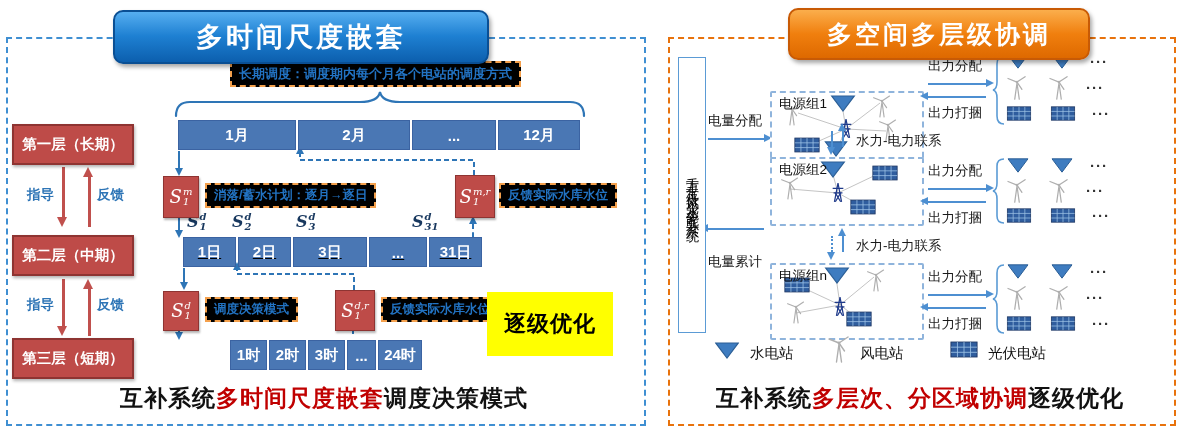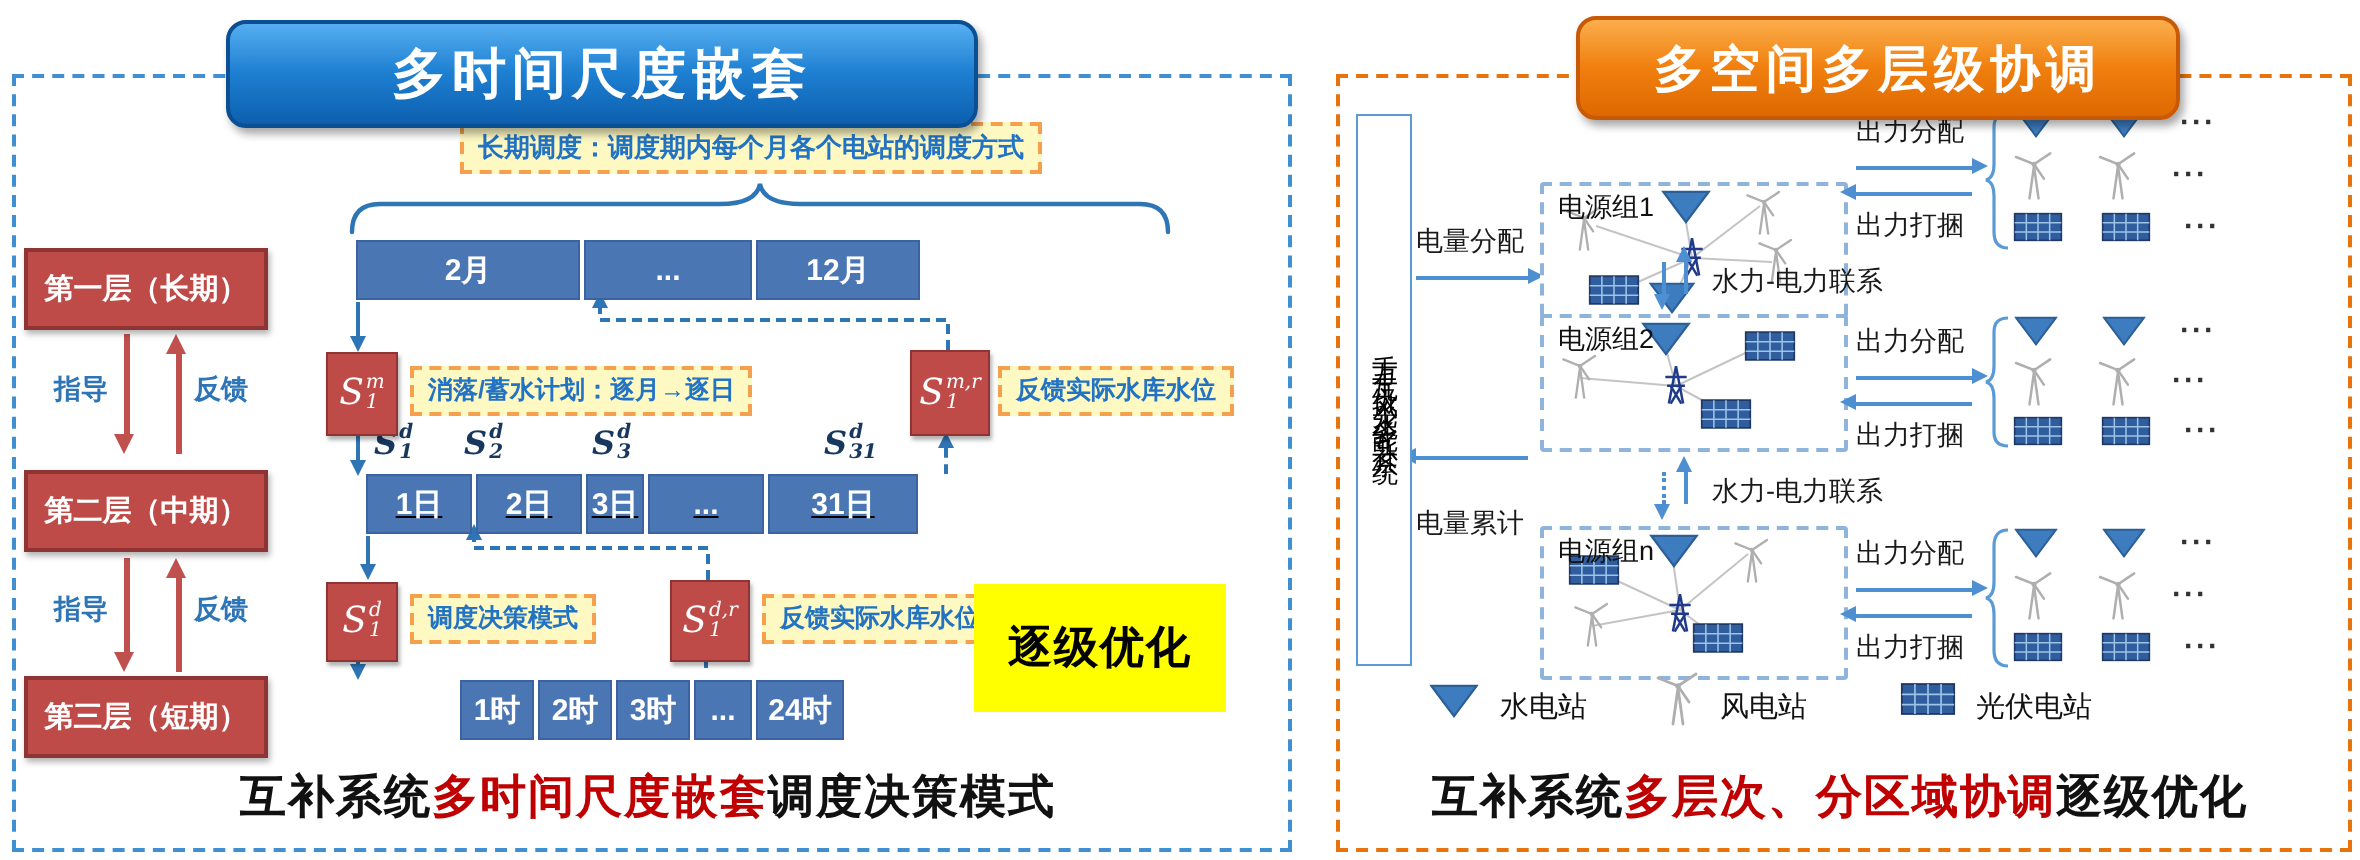--- a/index.html
+++ b/index.html
@@ -27,21 +27,21 @@
   .layerbox{position:absolute;left:12px;width:118px;height:37px;background:#BE4B48;border:2px solid #8E3432;
             color:#fff;font-weight:bold;font-size:14.5px;display:flex;align-items:center;justify-content:center;
             box-shadow:1px 2px 3px rgba(0,0,0,.3);z-index:3;white-space:nowrap;}
 
   
   .bar{position:absolute;display:flex;gap:2px;z-index:3;}
   .bar .seg{background:#4A77B4;border:1px solid #3B63A2;color:#fff;font-weight:bold;font-size:15px;
             display:flex;align-items:center;justify-content:center;box-sizing:border-box;}
 
   
-  .note{position:absolute;background:#fef9c3;border:2px dashed #F4A04C;color:#2273C3;font-weight:bold;
+  .note{position:absolute;background:#000000;border:2px dashed #F4A04C;color:#2273C3;font-weight:bold;
         font-size:12.5px;padding:2px 7px;display:inline-flex;align-items:center;white-space:nowrap;z-index:4;}
 
   
   .sbox{position:absolute;background:#BE4B48;border:1px solid #8E3432;color:#fff;display:flex;
         align-items:center;justify-content:center;box-shadow:1px 2px 2px rgba(0,0,0,.3);z-index:4;}
   .smark{display:inline-flex;align-items:center;}
   .sbase{font-style:italic;font-family:"DejaVu Serif","Liberation Serif",serif;font-size:18px;line-height:18px;}
   .sstack{display:inline-flex;flex-direction:column;justify-content:center;font-size:10px;line-height:10px;
           margin-left:1px;font-style:italic;font-family:"DejaVu Serif",serif;}
   .tick{position:absolute;color:#17375E;z-index:3;}
@@ -141,20 +141,21 @@
 <div class="titlebtn" id="title-left">
     <span>多时间尺度嵌套</span>
   </div>
 
 <div class="note" style="left:230px;top:61px;font-size:13px;">长期调度：调度期内每个月各个电站的调度方式</div>
 <svg class="abs" style="left:174px;top:90px;z-index:2;" width="412" height="28" viewBox="0 0 412 28">
   <path d="M2 26 Q2 12 16 12 L186 12 Q204 12 206 2 Q208 12 226 12 L396 12 Q410 12 410 26" fill="none" stroke="#2E75B6" stroke-width="2.2" stroke-linecap="round"></path>
 </svg>
 
 <div class="bar" style="left:178px;top:120px;height:30px;">
+  <div class="seg" style="width:118px">1月</div>
   <div class="seg" style="width:112px">2月</div>
   <div class="seg" style="width:84px">...</div>
   <div class="seg" style="width:82px">12月</div>
 </div>
 
 <div class="layerbox" style="top:124px;">第一层（长期）</div>
 <div class="layerbox" style="top:235px;">第二层（中期）</div>
 <div class="layerbox" style="top:338px;">第三层（短期）</div>
 
 <div class="varr down" style="left:62px;top:167px;height:50px;"></div>
@@ -233,23 +234,23 @@
         <span>31</span>
       </span>
     </span>
 </div>
 
 <div class="barr up dashedv" style="left:472px;top:224px;height:13px;"></div>
 
 <div class="bar" style="left:183px;top:237px;height:30px;text-decoration:underline;">
   <div class="seg" style="width:53px">1日</div>
   <div class="seg" style="width:53px">2日</div>
-  <div class="seg" style="width:29px">3日</div>
+  <div class="seg" style="width:74px">3日</div>
   <div class="seg" style="width:58px">...</div>
-  <div class="seg" style="width:75px">31日</div>
+  <div class="seg" style="width:53px">31日</div>
 </div>
 
 <div class="barr down" style="left:183px;top:268px;height:14px;"></div>
 
 <div class="sbox" style="left:163px;top:291px;width:34px;height:38px;">
   <span class="smark">
       <span class="sbase">S</span>
   <span class="sstack">
         <span>d</span>
         <span>1</span>

